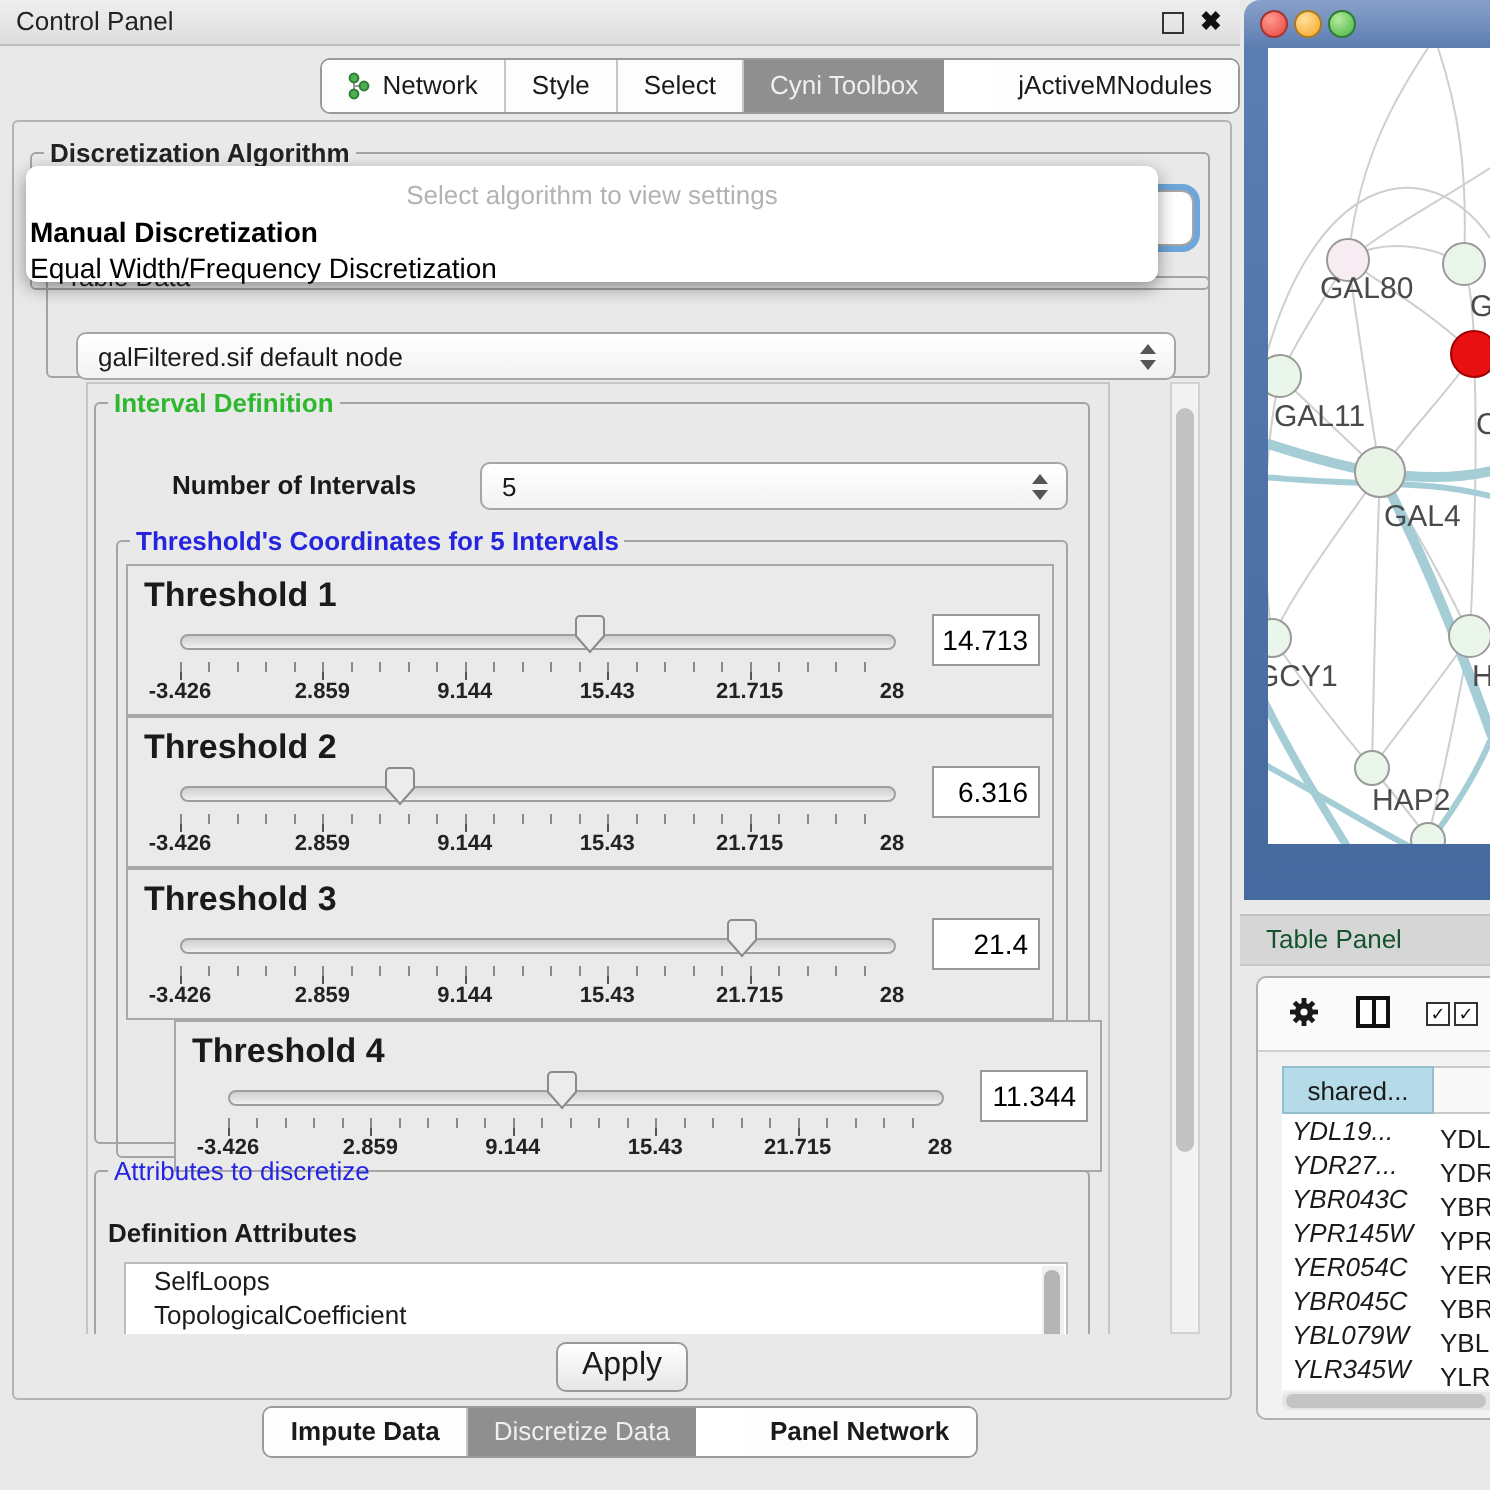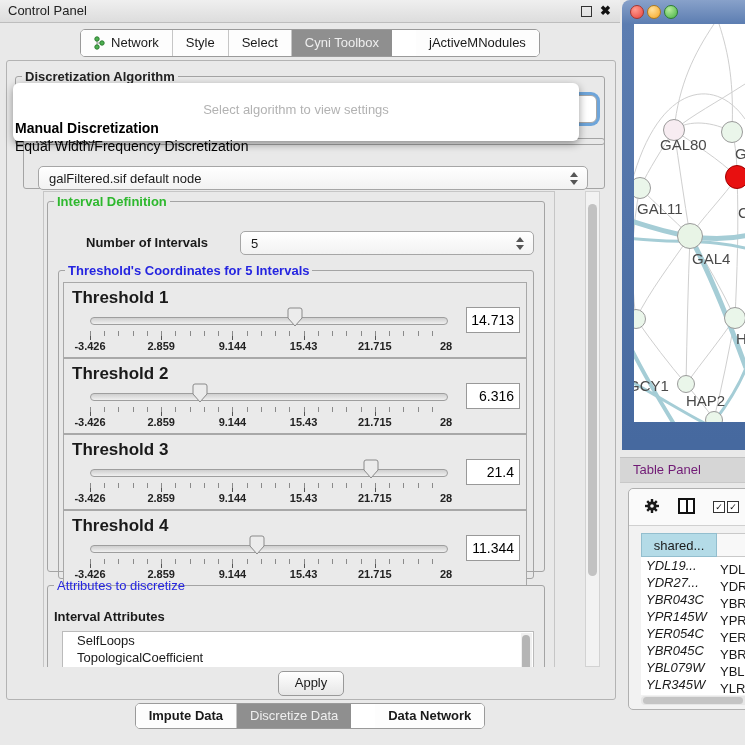--- a/index.html
+++ b/index.html
@@ -5,37 +5,37 @@
   html,body{margin:0;padding:0;}
   #root{position:relative;width:745px;height:745px;overflow:hidden;background:#e9e9e9;
         font-family:"Liberation Sans",sans-serif;color:#1a1a1a;}
   
   #titlebar{position:absolute;left:0;top:0;width:620px;height:22px;
     background:linear-gradient(#efefef,#dddddd);border-bottom:1px solid #bdbdbd;}
   #titlebar .title{position:absolute;left:8px;top:0;line-height:22px;font-size:13px;color:#222;}
   .tb-icon{position:absolute;top:6px;cursor:default;}
   #float-ic{left:581px;width:9px;height:9px;border:1.5px solid #333;}
   #close-ic{left:600px;top:3px;font-size:13px;font-weight:bold;color:#111;}
-  #tabbar{position:absolute;left:0;top:29px;width:620px;display:flex;justify-content:center;}
+  #tabbar{position:absolute;left:0;top:29px;width:620px;display:flex;justify-content:flex-end;}
   .tabgroup{display:flex;border:1px solid #9a9a9a;border-radius:5px;overflow:hidden;background:#fff;height:26px;}
   .tab{display:flex;align-items:center;padding:0 13px;font-size:13px;line-height:26px;background:#fdfdfd;
        border-right:1px solid #c6c6c6;white-space:nowrap;}
   .tab:last-child{border-right:none;margin-left:24px;}
   .tab.sel{background:#8f8f8f;color:#efefef;border-right:none;}
   .tab .net-ic{margin-right:6px;}
   #content{position:absolute;left:6px;top:60px;width:608px;height:638px;
     border:1px solid #b3b3b3;border-radius:3px;background:#e9e9e9;}
   fieldset{position:absolute;border:1px solid #a4a4a4;border-radius:3px;margin:0;padding:0;}
   legend{margin-left:6px;padding:0 3px;font-size:13px;}
   #fs-algo{left:8px;top:8px;width:588px;height:74px;}
   #fs-algo legend{font-weight:bold;color:#222;}
   #algo-combo{position:absolute;left:14px;top:34px;width:574px;height:26px;border-radius:6px;
     border:1px solid #a6a6a6;background:#fff;box-shadow:0 0 0 3px #6ea5da;}
   #popup{position:absolute;left:6px;top:22px;width:566px;height:58px;background:#fff;
-    border-radius:6px;box-shadow:0 3px 9px rgba(0,0,0,.4);z-index:20;padding-top:18px;box-sizing:border-box;}
+    border-radius:6px;box-shadow:0 3px 9px rgba(0,0,0,.4);z-index:20;padding-top:6px;box-sizing:border-box;}
   .pop-ph{height:18px;text-align:center;color:#b2b2b2;font-size:13px;line-height:18px;}
   .pop-it{height:18px;font-size:14px;line-height:18px;padding-left:2px;color:#000;}
   .pop-it.b{font-weight:bold;}
   #fs-tdata{left:16px;top:70px;width:580px;height:56px;}
   #fs-tdata legend{color:#222;}
   .combo{position:absolute;height:24px;border:1px solid #a6a6a6;border-radius:5px;
     background:linear-gradient(#ffffff,#f2f2f2);font-size:13px;line-height:24px;padding-left:10px;box-sizing:border-box;}
   .combo .arrows{position:absolute;right:9px;top:5px;width:8px;}
   .arrows i{display:block;width:0;height:0;border-left:4px solid transparent;border-right:4px solid transparent;}
   .arrows .up{border-bottom:5px solid #555;margin-bottom:3px;}
@@ -67,38 +67,38 @@
   #fs-attr{left:3px;top:386px;width:496px;height:210px;}
   #fs-attr legend{color:#2525e0;}
   #lbl-numattr{position:absolute;left:6px;top:16px;font-size:13px;font-weight:bold;}
   #attrlist{position:absolute;left:14px;top:38px;width:470px;height:130px;background:#fff;border:1px solid #bbb;}
   .attritem{font-size:13px;line-height:17px;padding-left:14px;}
   #attrlist .lsb{position:absolute;right:1px;top:1px;width:11px;height:95%;background:#f0f0f0;}
   #attrlist .lsb .th{position:absolute;left:1px;top:2px;width:8px;height:70px;background:#b5b5b5;border-radius:4px;}
   #vscroll{position:absolute;left:578px;top:130px;width:15px;height:476px;background:#f2f2f2;border:1px solid #d2d2d2;box-sizing:border-box;}
   #vscroll .th{position:absolute;left:2px;top:12px;width:9px;height:372px;background:#c2c2c2;border-radius:5px;}
   #applybtn{position:absolute;left:50%;top:610px;transform:translateX(-50%);width:64px;height:23px;
-    border:1px solid #999;border-radius:5px;background:linear-gradient(#fff,#e6e6e6);font-size:13px;line-height:21px;text-align:center;}
+    border:1px solid #999;border-radius:5px;background:linear-gradient(#fff,#e6e6e6);font-size:16px;line-height:21px;text-align:center;}
   #bottomtabs{position:absolute;left:0;top:703px;width:620px;display:flex;justify-content:center;}
   .tabgroup.small .tab{font-weight:bold;font-size:13px;line-height:24px;}
   .tabgroup.small{height:24px;}
   .tabgroup.small .tab.sel{font-weight:normal;}
   
   #netwin{position:absolute;left:622px;top:0;width:130px;height:450px;border-radius:8px 0 0 0;
     background:linear-gradient(180deg,#88a1ca 0px,#5c7db1 24px,#46699f 440px);}
   .light{position:absolute;top:5px;width:12px;height:12px;border-radius:50%;}
   #lt-r{left:8px;background:radial-gradient(circle at 35% 30%,#ff9a8f,#e8453c);border:1px solid #a33630;}
   #lt-y{left:25px;background:radial-gradient(circle at 35% 30%,#ffe09a,#f5a623);border:1px solid #ad7a1e;}
   #lt-g{left:42px;background:radial-gradient(circle at 35% 30%,#b6eb9c,#44b244);border:1px solid #2e7d32;}
   #netcanvas{position:absolute;left:12px;top:24px;width:111px;height:398px;background:#fff;overflow:hidden;}
   .node{position:absolute;border-radius:50%;border:1px solid #9a9a9a;box-sizing:border-box;}
   .nlabel{position:absolute;font-size:15px;color:#4a4a4a;white-space:nowrap;}
   #tpbar{position:absolute;left:620px;top:457px;width:125px;height:24px;background:#d6d6d6;
     border-top:1px solid #c2c2c2;border-bottom:1px solid #c8c8c8;}
-  #tpbar span{position:absolute;left:13px;line-height:24px;font-size:13px;color:#701a75;}
+  #tpbar span{position:absolute;left:13px;line-height:24px;font-size:13px;color:#14532d;}
   #tablebox{position:absolute;left:628px;top:488px;width:125px;height:222px;background:#f2f2f2;
     border:1px solid #b0b0b0;border-radius:5px 0 0 5px;box-sizing:border-box;}
   #ttoolbar{position:absolute;left:0;top:0;width:100%;height:36px;border-bottom:1px solid #d0d0d0;
     background:#fafafa;border-radius:5px 0 0 0;}
   .tbtn{position:absolute;top:9px;}
   #gearbtn{left:15px;}
   #colbtn{left:49px;width:17px;height:16px;border:2px solid #111;box-sizing:border-box;background:#fff;}
   #colbtn i{position:absolute;left:6px;top:0;width:2px;height:12px;background:#111;}
   .chk{position:absolute;top:12px;width:10px;height:10px;border:1px solid #333;background:#fff;
        font-size:9px;line-height:10px;text-align:center;color:#111;}
@@ -257,21 +257,21 @@
                     <span style="left:20%">2.859</span>
                   <span style="left:40%">9.144</span>
                     <span style="left:60%">15.43</span>
                   <span style="left:80%">21.715</span>
                     <span style="left:100%">28</span>
                 </div>
               </div>
               <input class="valuebox" value="21.4" style="">
             </div>
 
-            <div class="thrbox" style="top:232px;">
+            <div class="thrbox" style="top:232px;margin-left:24px;">
               <span class="tlabel">Threshold 4</span>
               <div class="sliderarea">
                 <div class="track"></div>
                 <div class="majorticks"></div>
                 <div class="minorticks"></div>
                 <div class="thumb" style="left:calc(47% - 9px);">
                   <svg width="18" height="20">
                       <path d="M4 1 h10 a2 2 0 0 1 2 2 v8 l-7 8 l-7 -8 v-8 a2 2 0 0 1 2 -2 z" fill="#ececec" stroke="#8a8a8a"></path>
                     </svg>
                 </div>
@@ -284,21 +284,21 @@
                     <span style="left:100%">28</span>
                 </div>
               </div>
               <input class="valuebox" value="11.344" style="">
             </div>
           </fieldset>
         </fieldset>
 
         <fieldset id="fs-attr">
           <legend>Attributes to discretize</legend>
-          <span id="lbl-numattr">Interval Attributes</span>
+          <span id="lbl-numattr">Definition Attributes</span>
           <div id="attrlist">
             <div class="attritem">SelfLoops</div>
             <div class="attritem">TopologicalCoefficient</div>
             <div class="attritem">BetweennessCentrality</div>
             <div class="lsb">
                 <div class="th"></div>
               </div>
           </div>
         </fieldset>
 
@@ -314,21 +314,21 @@
 
   <div id="bottomtabs">
     <div class="tabgroup small">
       <div class="tab">
           <span>Impute Data</span>
         </div>
       <div class="tab sel">
           <span>Discretize Data</span>
         </div>
       <div class="tab">
-          <span>Data Network</span>
+          <span>Panel Network</span>
         </div>
     </div>
   </div>
 
   <div id="netwin">
     <span class="light" id="lt-r"></span>
     <span class="light" id="lt-y"></span>
     <span class="light" id="lt-g"></span>
 
     <div id="netcanvas">
@@ -371,21 +371,21 @@
       <div class="node" style="left:43px;top:199px;width:26px;height:26px;background:#e8f4e6;"></div>
       <div class="node" style="left:-8px;top:285px;width:20px;height:20px;background:#eaf6ea;"></div>
       <div class="node" style="left:90px;top:283px;width:22px;height:22px;background:#eaf6ea;"></div>
       <div class="node" style="left:43px;top:351px;width:18px;height:18px;background:#eaf6ea;"></div>
       <div class="node" style="left:71px;top:387px;width:18px;height:18px;background:#eaf6ea;"></div>
       <span class="nlabel" style="left:26px;top:112px;">GAL80</span>
       <span class="nlabel" style="left:101px;top:121px;">G</span>
       <span class="nlabel" style="left:104px;top:180px;">C</span>
       <span class="nlabel" style="left:3px;top:176px;">GAL11</span>
       <span class="nlabel" style="left:58px;top:226px;">GAL4</span>
-      <span class="nlabel" style="left:-6px;top:306px;margin-top:47px;">GCY1</span>
+      <span class="nlabel" style="left:-6px;top:306px;">GCY1</span>
       <span class="nlabel" style="left:102px;top:306px;">H</span>
       <span class="nlabel" style="left:52px;top:368px;">HAP2</span>
     </div>
   </div>
 
   <div id="tpbar">
     <span>Table Panel</span>
   </div>
 
   <div id="tablebox">

